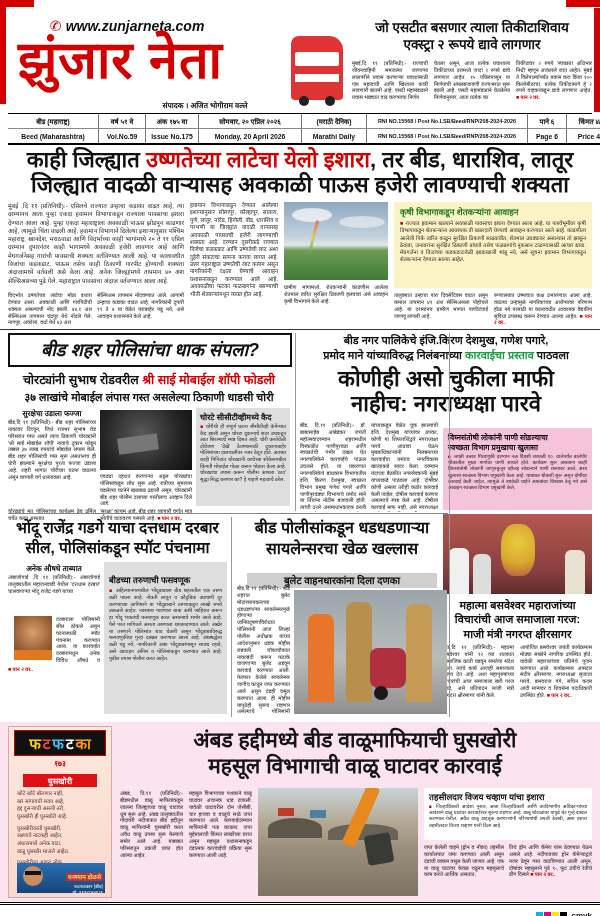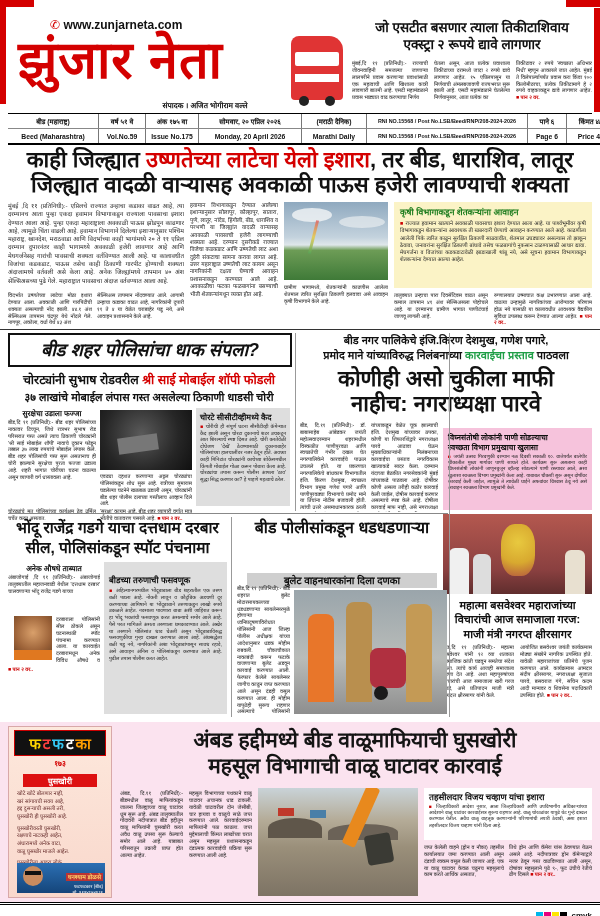--- a/index.html
+++ b/index.html
@@ -47,21 +47,21 @@
 </head>
 <body>
 
 <div id="page">
 
   <div class="abs sidebar-red" style="left:0;top:8;width:6px;height:104px;"></div>
   <div class="abs sidebar-red" style="left:594px;top:8px;width:6px;height:104px;"></div>
   <div class="abs sidebar-red" style="left:0;top:0;width:34px;height:7px;"></div>
   <div class="abs sidebar-red" style="left:566px;top:0;width:34px;height:7px;"></div>
 
-  <div class="abs" style="left:50px;top:18px;font-size:12px;font-weight:700;">
+  <div class="abs" style="left:50px;top:18px;font-size:14px;font-weight:700;font-style:italic;">
     <span class="red">✆ </span><span>www.zunjarneta.com</span>
   </div>
   <div id="logo" class="abs" style="left:18px;top:34px;width:266px;">झुंजार नेता</div>
   <div class="abs ctr" style="left:120px;top:100px;width:170px;font-size:7.5px;font-weight:700;">संपादक । अजित भोगीराम वल्ले</div>
 
   <div class="abs" style="left:287px;top:30px;width:60px;height:78px;">
     <div class="abs" style="left:4px;top:6px;width:52px;height:64px;background:#e03434;border-radius:8px 14px 4px 4px;"></div>
     <div class="abs" style="left:8px;top:22px;width:44px;height:14px;background:#ffffff;border-radius:2px;"></div>
     <div class="abs" style="left:8px;top:44px;width:44px;height:8px;background:#ffffff;"></div>
     <div class="abs" style="left:12px;top:66px;width:10px;height:10px;background:#222;border-radius:50%;"></div>
@@ -224,20 +224,21 @@
   </div>
   <div class="abs graybox overflow-clip" style="left:104px;top:562px;width:123px;height:152px;padding:12px 5px;box-sizing:border-box;">
     <div class="boxtitle" style="font-size:8.4px;">बीडच्या तरुणाची फसवणूक</div>
     <div class="jt" style="font-size:5px;line-height:1.35;margin-top:2px;color:#222;">
       <span class="bullet">■ </span><span>अहिल्यानगरमधील भोंदूबाबाला बीड शहरातील एक तरुण बळी पडला आहे. नोकरी लावून व कौटुंबिक अडचणी दूर करण्याच्या आमिषाने या भोंदूबाबाने तरुणाकडून लाखो रुपये उकळले आहेत. नवसाला पावणारा बाबा अशी जाहिरात करून हा भोंदू भक्तांची फसवणूक करत असल्याचे समोर आले आहे. पैसे परत मागितले असता तरुणाला धमकावण्यात आले. अखेर या तरुणाने पोलिसांत धाव घेतली असून भोंदूबाबाविरुद्ध फसवणुकीचा गुन्हा दाखल करण्यात आला आहे. अंधश्रद्धेला बळी पडू नये, नागरिकांनी अशा भोंदूबाबांपासून सावध रहावे, असे आवाहन अंनिस व पोलिसांकडून करण्यात आले आहे. पुढील तपास पोलीस करत आहेत.</span>
     </div>
   </div>
 
   <div class="abs ctr xb" style="left:237px;top:518px;width:210px;font-size:16px;line-height:1.3;">
     <div>बीड पोलीसांकडून धडधडणाऱ्या</div>
+    <div>सायलेन्सरचा खेळ खल्लास</div>
   </div>
   <div class="abs ctr xb" style="left:247px;top:573px;width:190px;height:15px;background:#cfcfcf;font-size:10px;line-height:15px;">बुलेट वाहनधारकांना दिला दणका</div>
   <div class="abs jt t5 overflow-clip" style="left:237px;top:585px;width:53px;height:130px;">
     <span>बीड,दि ११ (प्रतिनिधी):- बीड शहरात बुलेट मोटारसायकलच्या धडधडणाऱ्या सायलेन्सरमुळे होणाऱ्या ध्वनिप्रदूषणाविरोधात पोलिसांनी आज जिल्हा पोलीस अधीक्षक यांच्या आदेशानुसार धडक मोहीम राबवली. चौकाचौकात नाकाबंदी करून फटाके वाजणाऱ्या बुलेट अडवून कारवाई करण्यात आली. फेरफार केलेले सायलेन्सर जागीच काढून जप्त करण्यात आले असून दंडही वसूल करण्यात आला. ही मोहीम यापुढेही सुरूच राहणार असल्याचे पोलिसांनी सांगितले.</span>
     
   </div>
   <div class="ph" style="left:294px;top:590px;width:153px;height:124px;background:linear-gradient(#9aa5ab 0%,#b9bcb9 55%,#8e8e8e 100%);">
     <div class="abs" style="left:52px;top:12px;width:26px;height:100px;background:#b98f4e;border-radius:8px 8px 0 0;"></div>
     <div class="abs" style="left:112px;top:14px;width:26px;height:98px;background:#c49a55;border-radius:8px 8px 0 0;"></div>
     <div class="abs" style="left:14px;top:24px;width:26px;height:88px;background:#e8762a;border-radius:8px 8px 0 0;"></div>

